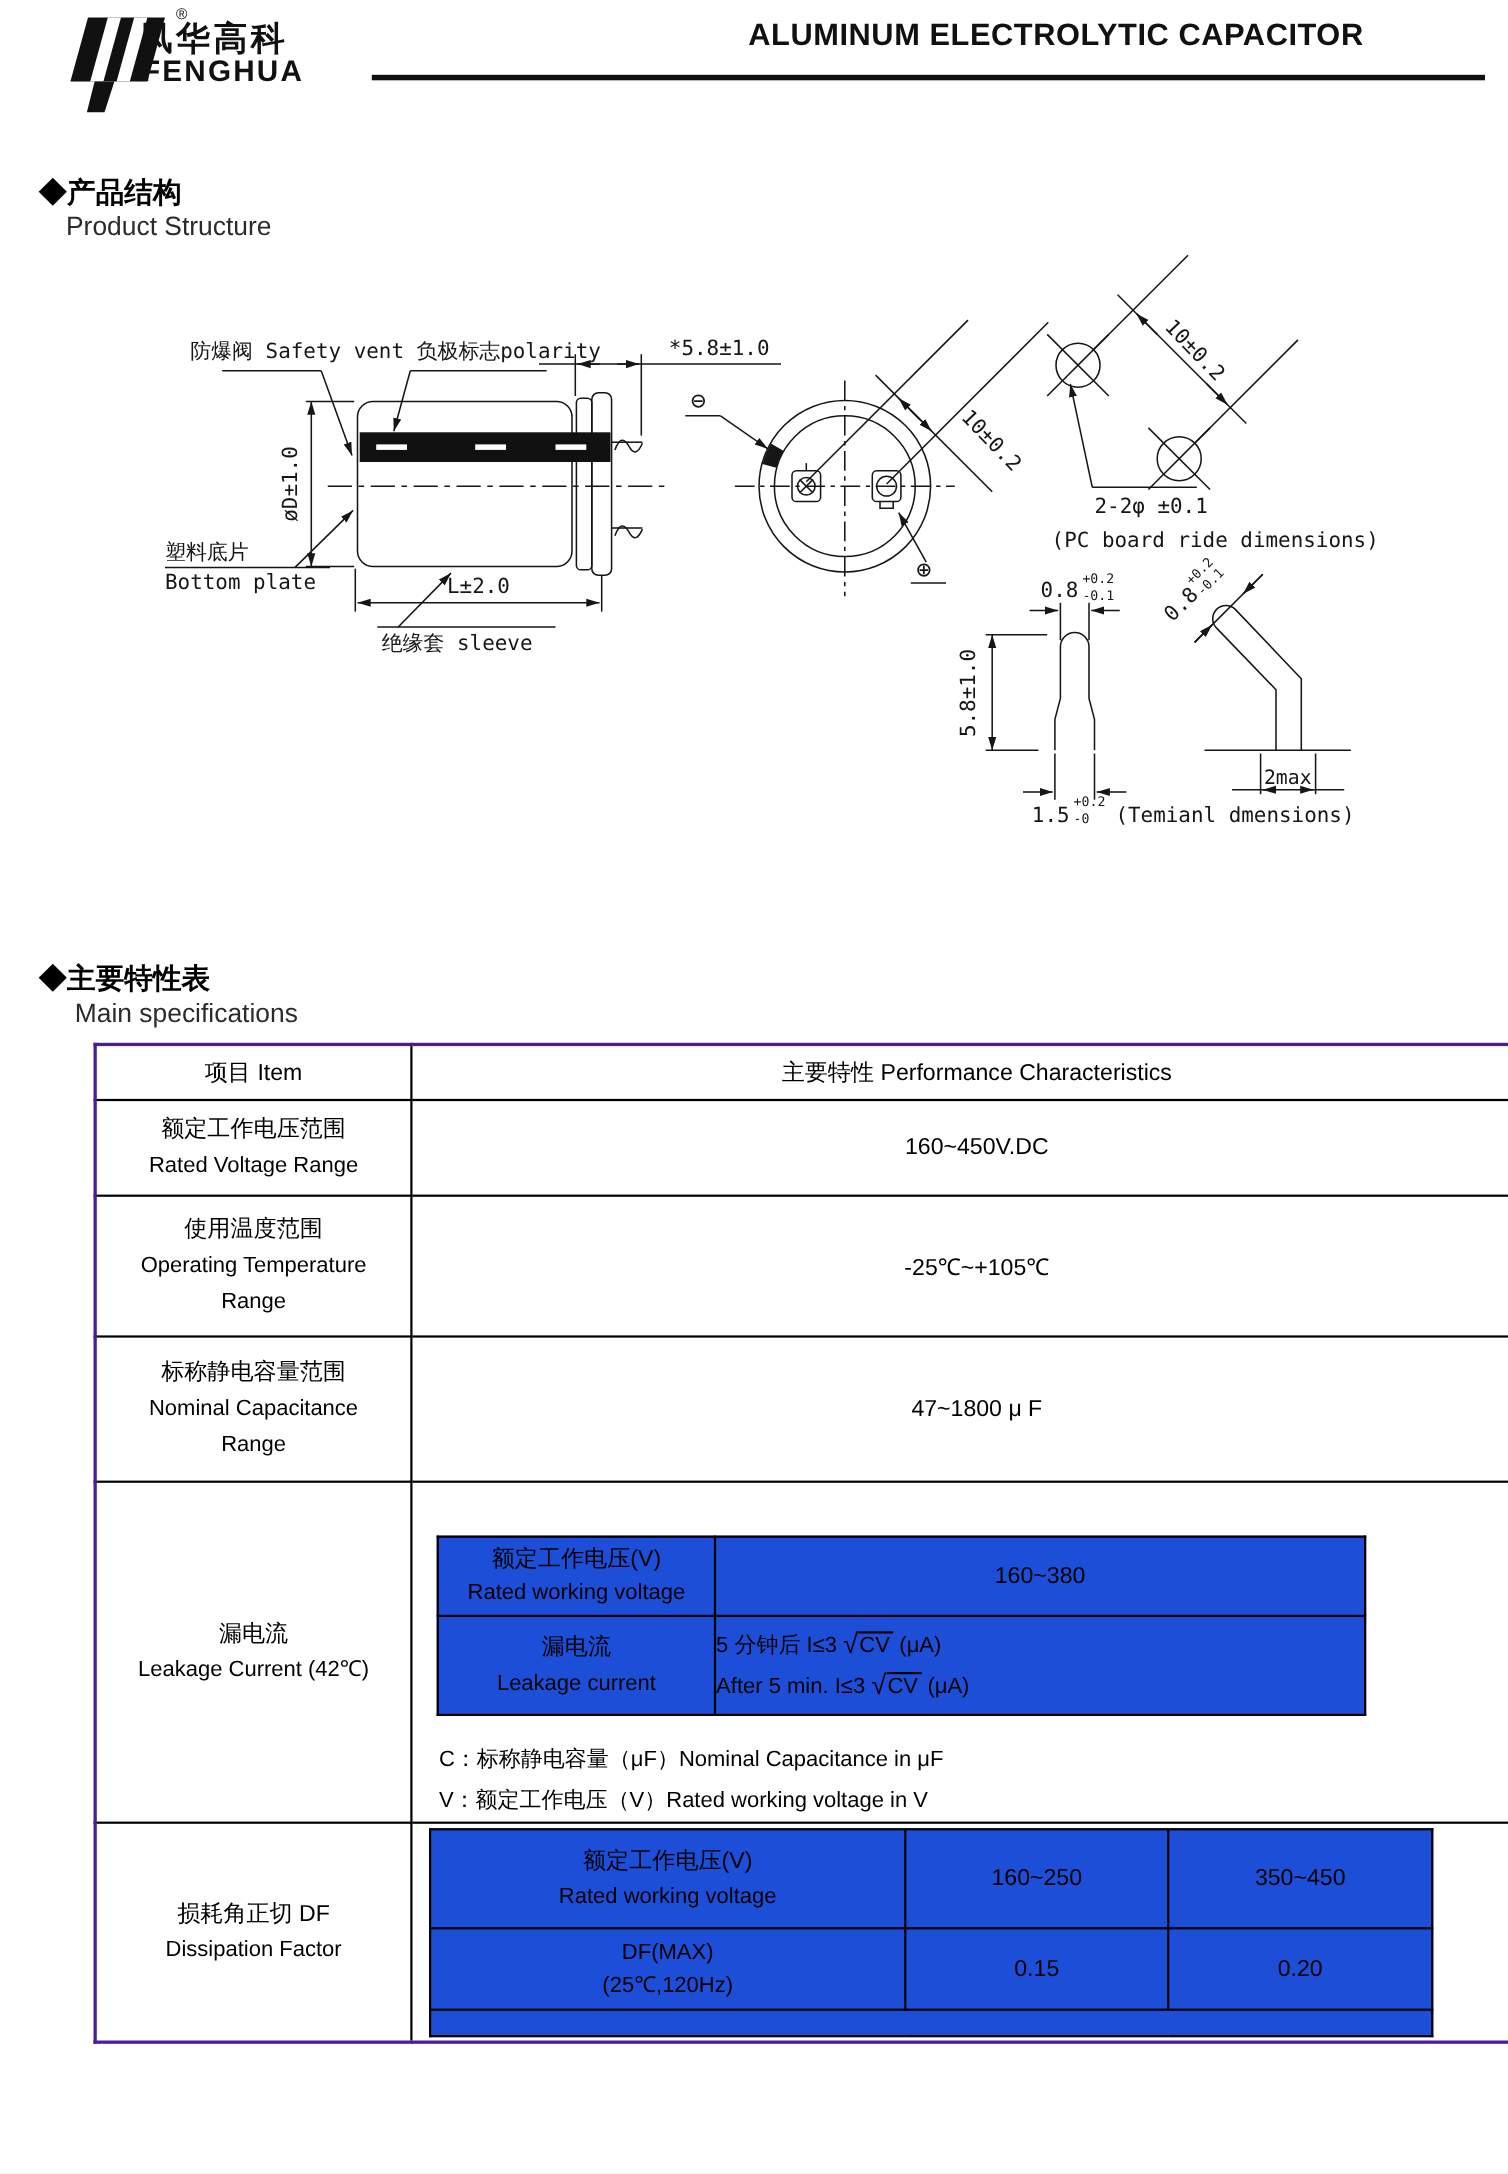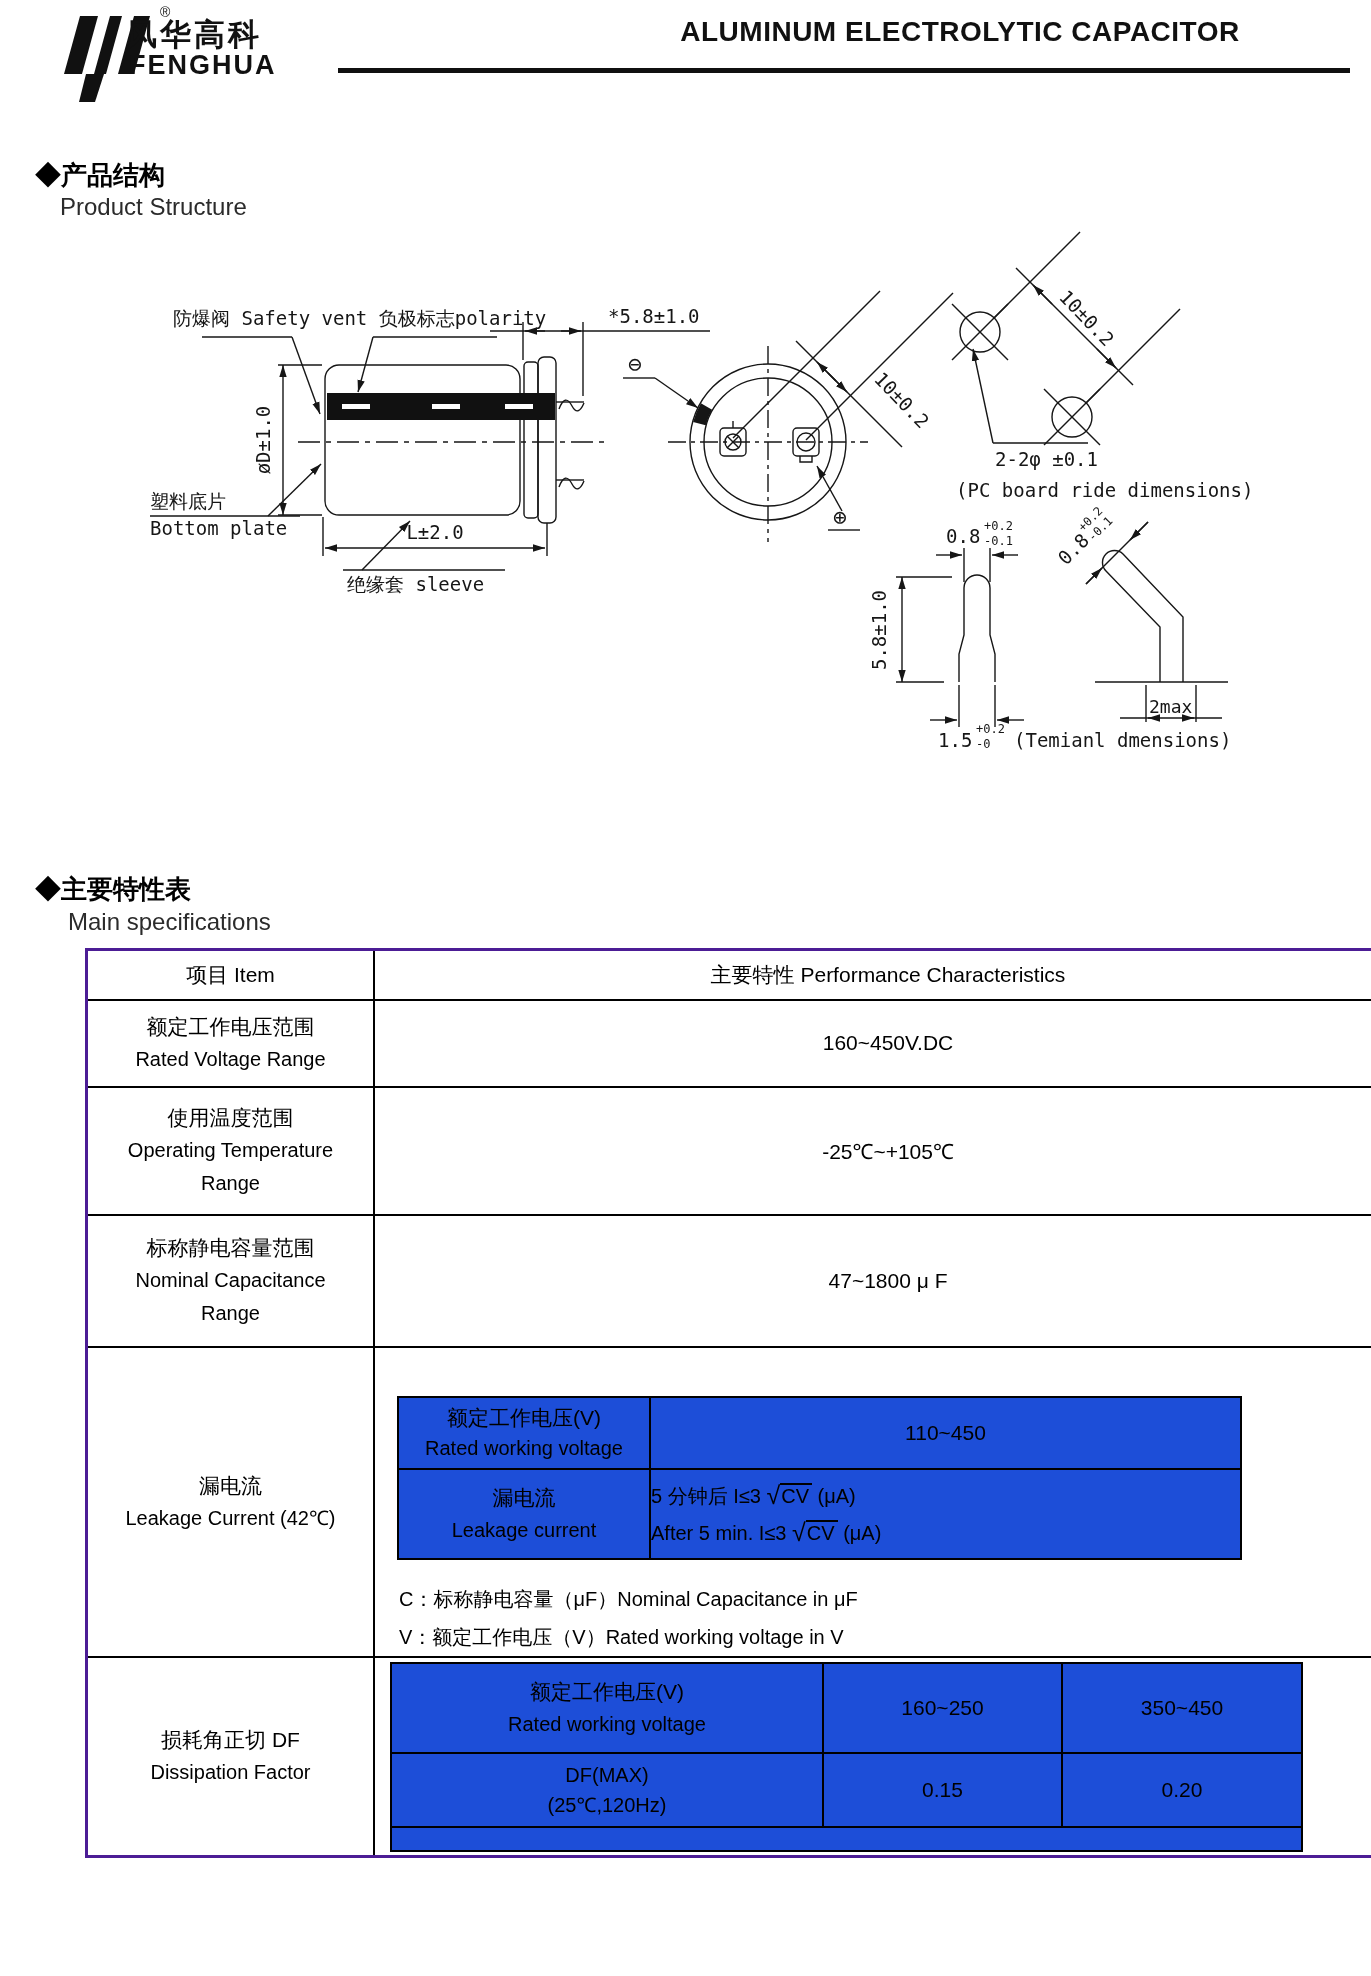--- a/index.html
+++ b/index.html
@@ -247,21 +247,21 @@
         <div class="en">Leakage Current (42℃)</div>
       </td>
       <td class="leak-cell">
         <table class="nest nest-leak">
           <tbody>
                 <tr style="height:72px">
             <td style="width:250px;text-align:center">
               <div class="cn" style="line-height:30px">额定工作电压(V)</div>
               <div class="en" style="line-height:30px">Rated working voltage</div>
             </td>
-            <td class="val">110~450</td>
+            <td class="val">160~380</td>
           </tr>
           <tr style="height:90px">
             <td style="text-align:center">
               <div class="cn" style="line-height:32px">漏电流</div>
               <div class="en" style="line-height:32px">Leakage current</div>
             </td>
             <td class="formula">
               <div>
                 <span>5 分钟后 I≤3</span>
                 <span class="sq">√</span><span class="sqa">CV</span>

